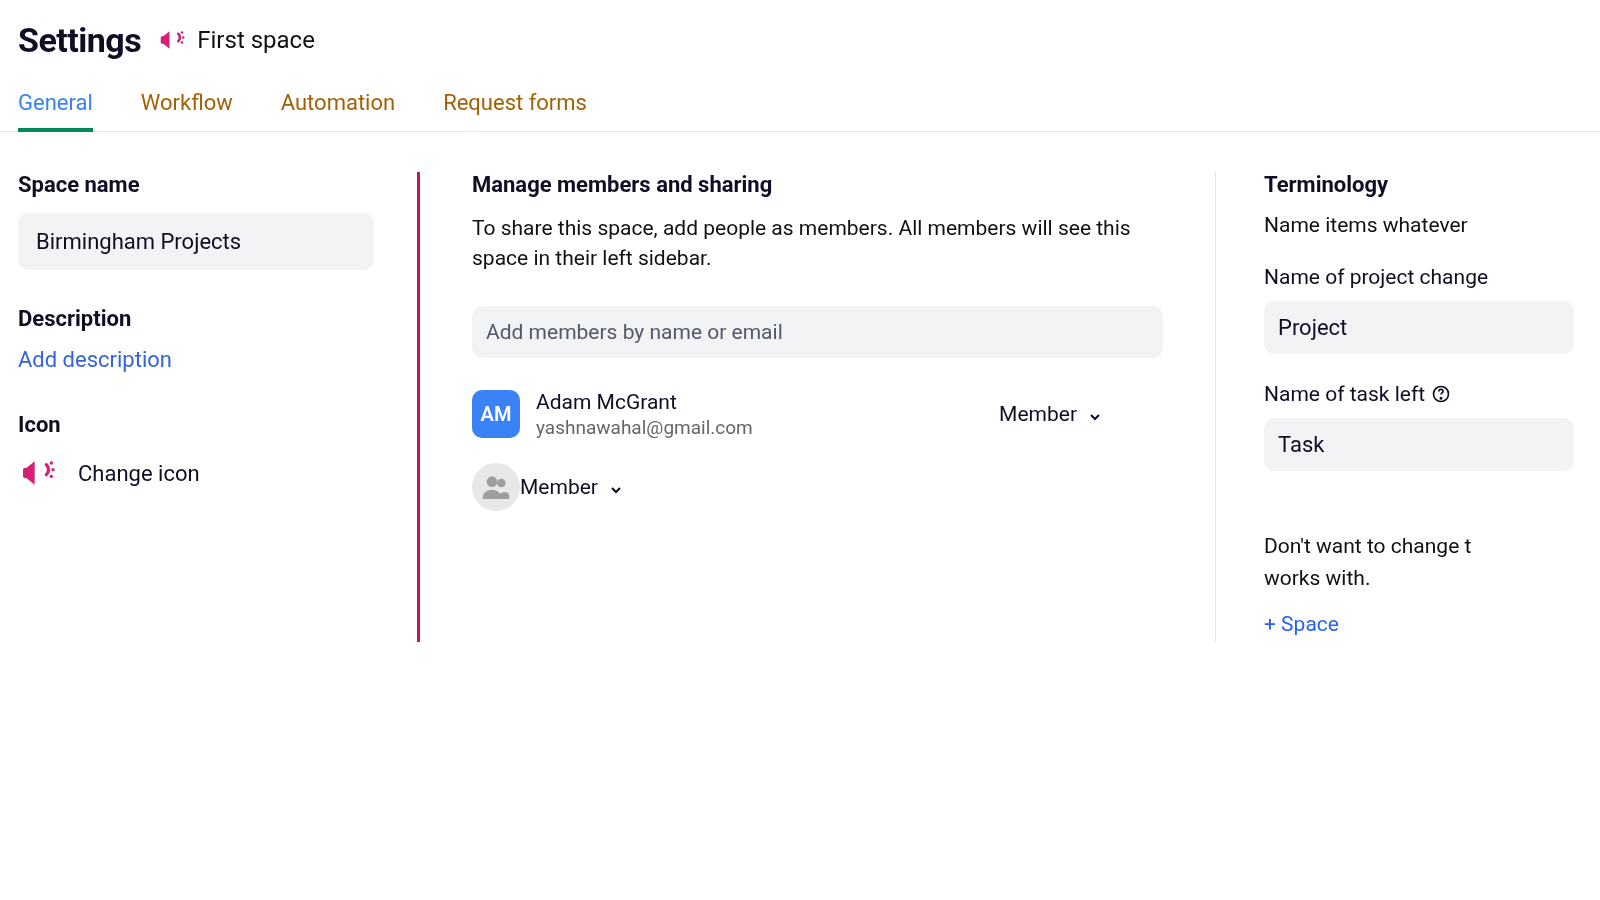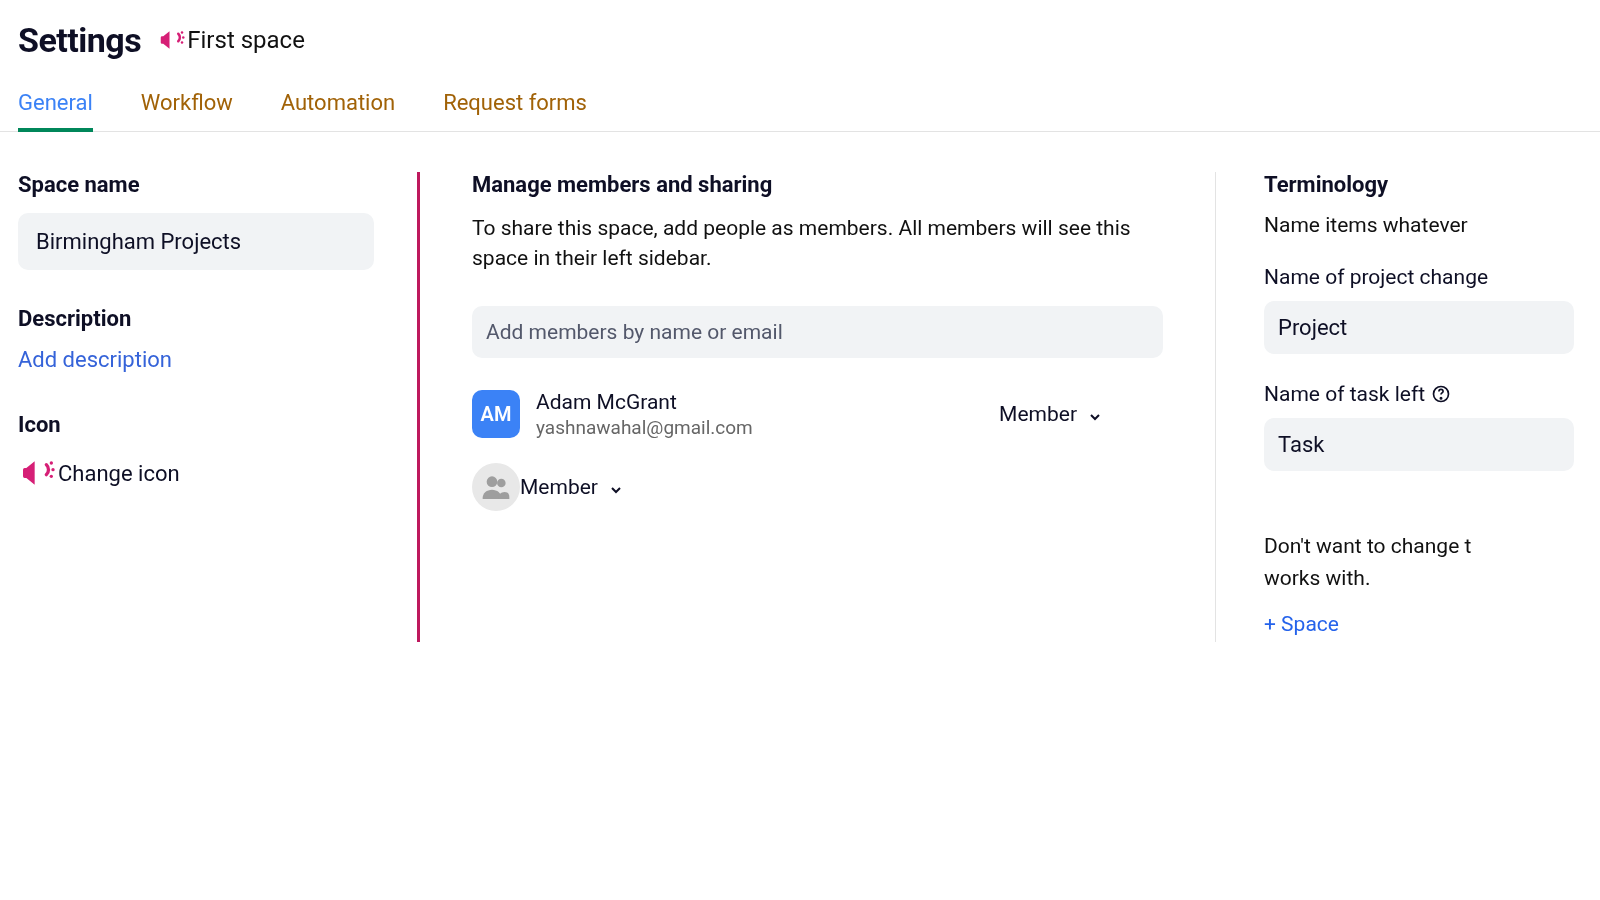--- a/index.html
+++ b/index.html
@@ -22,20 +22,21 @@
       padding: 20px 18px 8px 18px;
     }
     .header h1 {
       font-size: 34px;
       font-weight: 700;
       letter-spacing: -0.5px;
     }
     .space-chip {
       display: flex;
       align-items: center;
+      gap: 10px;
     }
     .megaphone {
       width: 30px;
       height: 30px;
       display: inline-block;
     }
     .space-chip-label {
       font-size: 24px;
       color: #111;
     }
@@ -122,20 +123,21 @@
     .link-text {
       font-size: 22px;
       color: #3563d9;
       cursor: pointer;
       margin-bottom: 40px;
       display: block;
     }
     .icon-row {
       display: flex;
       align-items: center;
+      gap: 20px;
       margin-top: 8px;
     }
     .icon-row .megaphone {
       width: 40px;
       height: 40px;
     }
     .change-icon-text {
       font-size: 22px;
       color: #0e0f25;
     }

